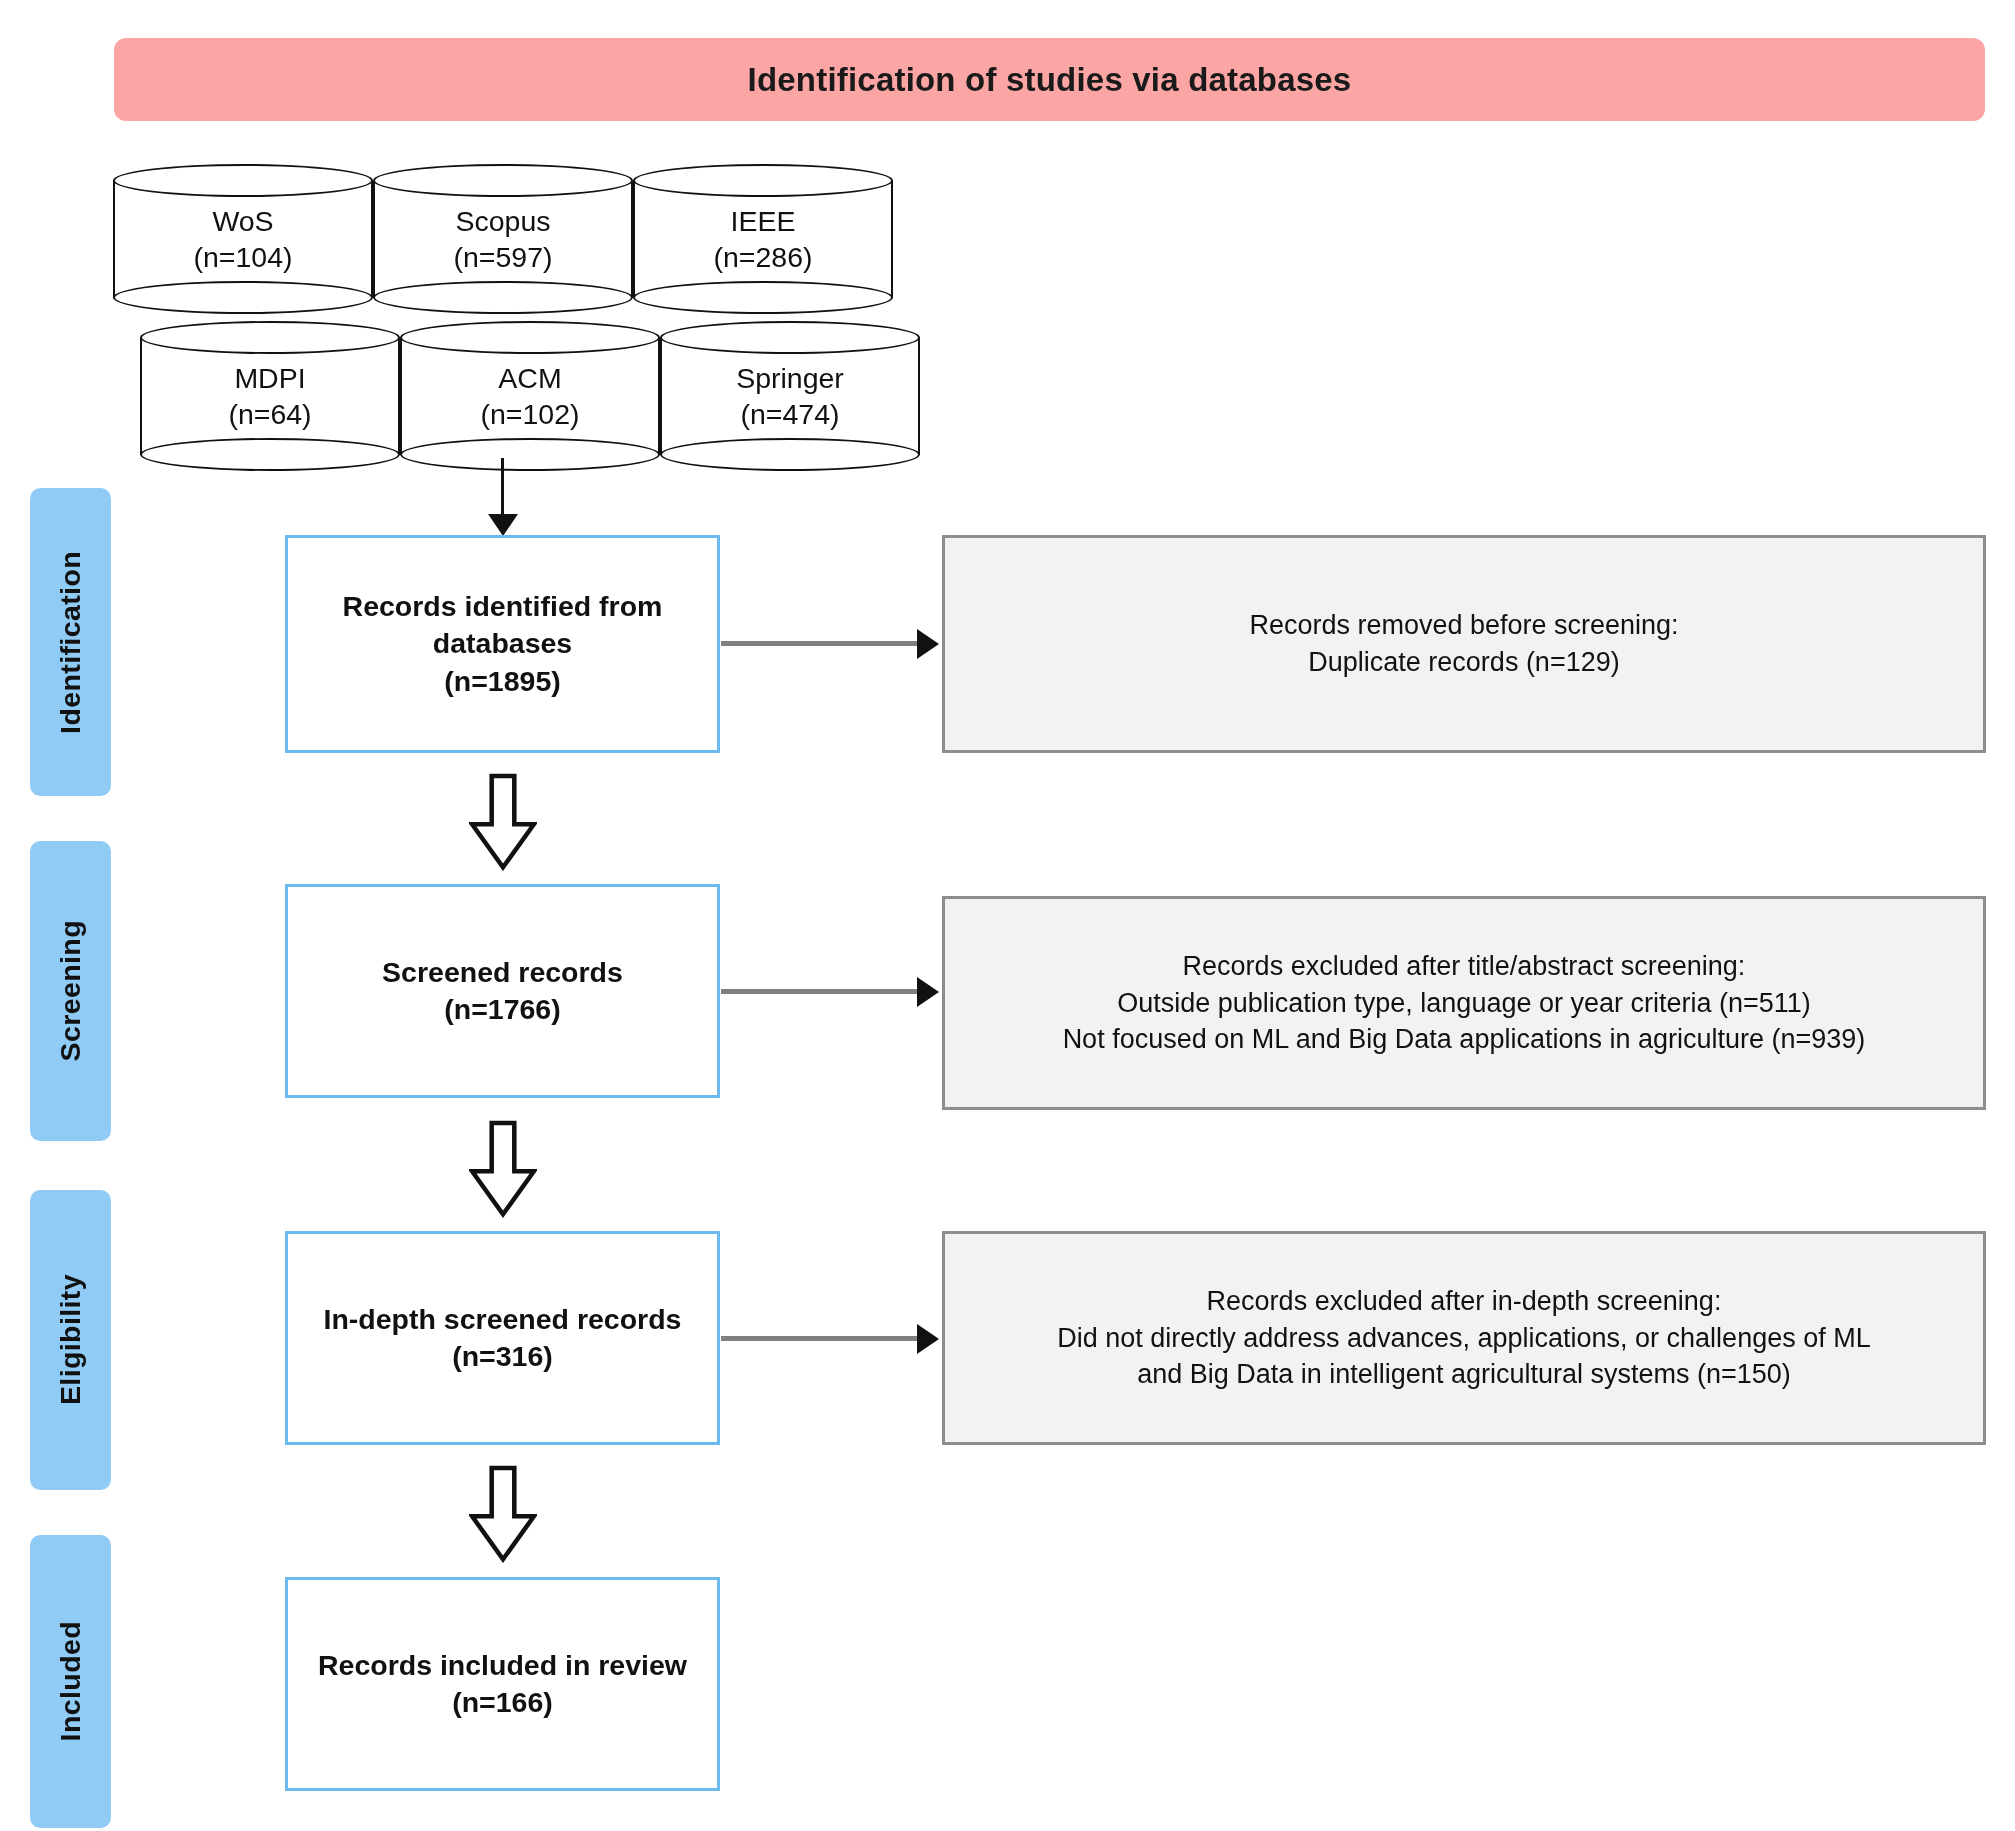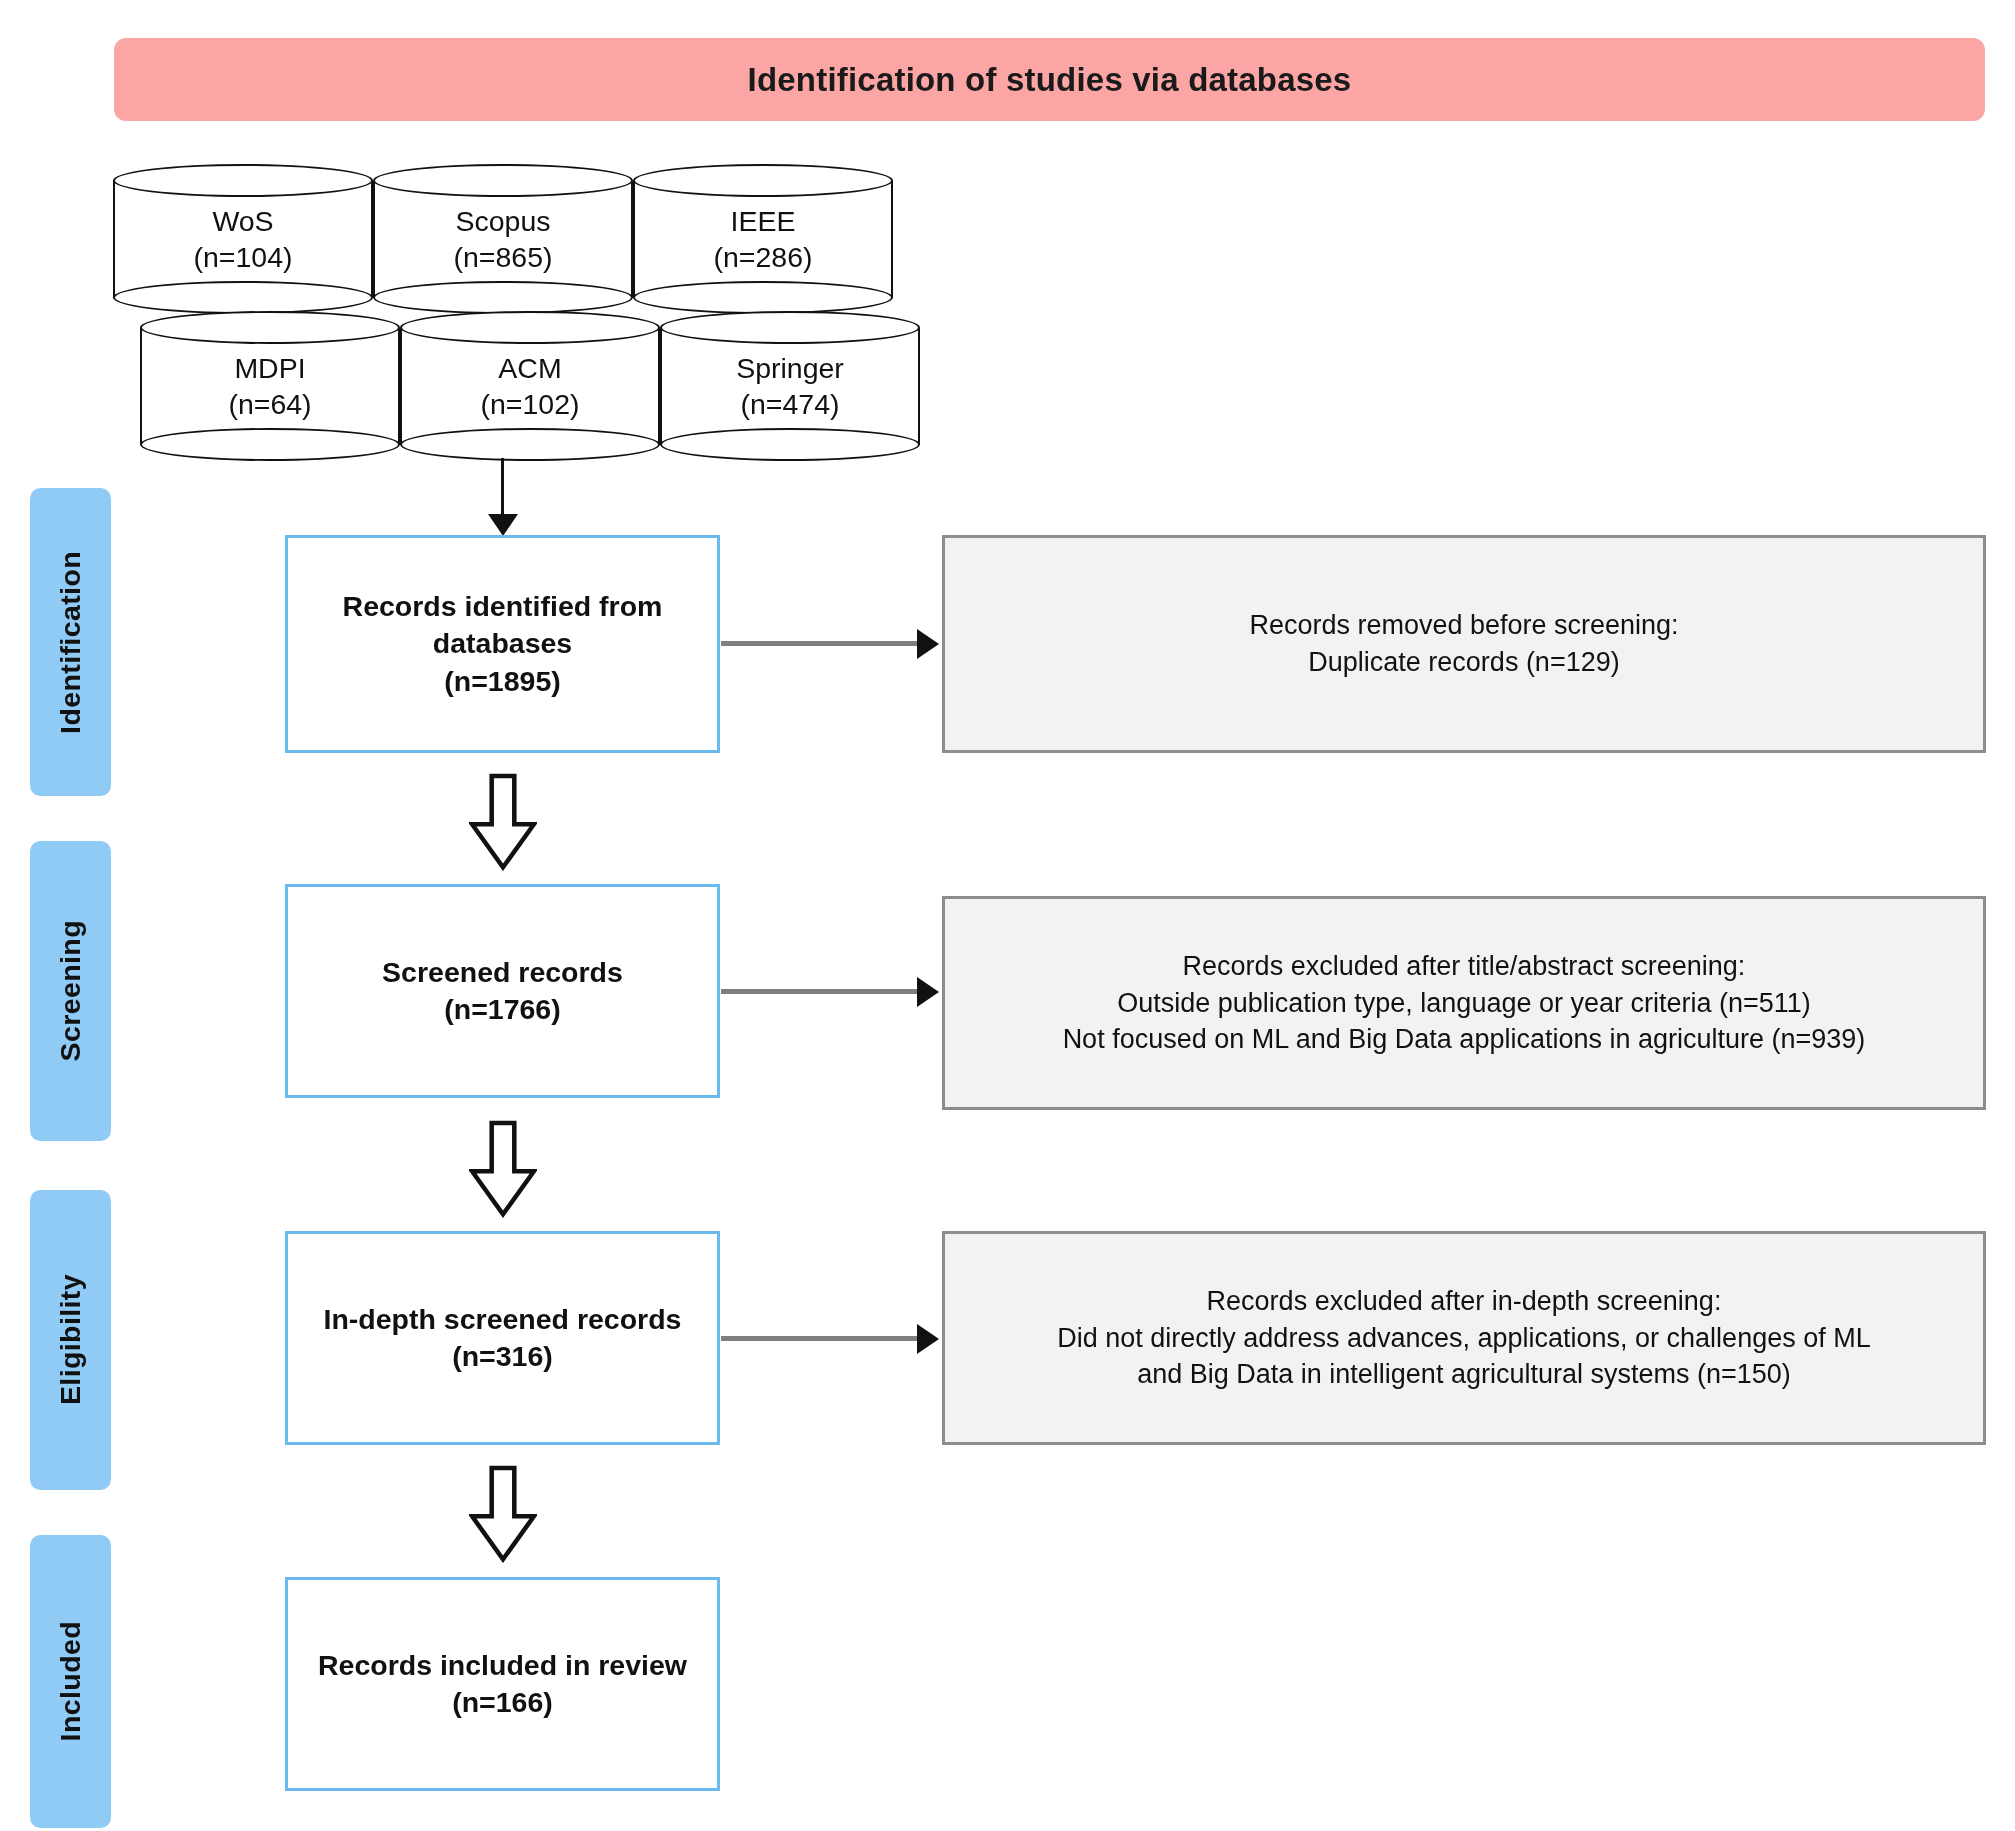--- a/index.html
+++ b/index.html
@@ -69,21 +69,21 @@
     height: 294px;
   }
   .db-row {
     position: absolute;
     left: 0;
     width: 781px;
     height: 150px;
     display: flex;
   }
   #db-row-1 { top: 0px; }
-  #db-row-2 { top: 147px; padding-left: 27px; }
+  #db-row-2 { top: 157px; padding-left: 27px; }
 
   .cylinder {
     position: relative;
     width: 260px;
     height: 150px;
     box-sizing: border-box;
   }
   .cyl-body {
     position: absolute;
     left: 0; right: 0;
@@ -228,21 +228,21 @@
         <span>WoS</span>
         <span>(n=104)</span>
       </div>
     </div>
     <div class="cylinder">
       <div class="cyl-body"></div>
       <div class="cyl-bottom"></div>
       <div class="cyl-top"></div>
       <div class="cyl-text">
         <span>Scopus</span>
-        <span>(n=865)</span>
+        <span>(n=597)</span>
       </div>
     </div>
     <div class="cylinder">
       <div class="cyl-body"></div>
       <div class="cyl-bottom"></div>
       <div class="cyl-top"></div>
       <div class="cyl-text">
         <span>IEEE</span>
         <span>(n=286)</span>
       </div>

